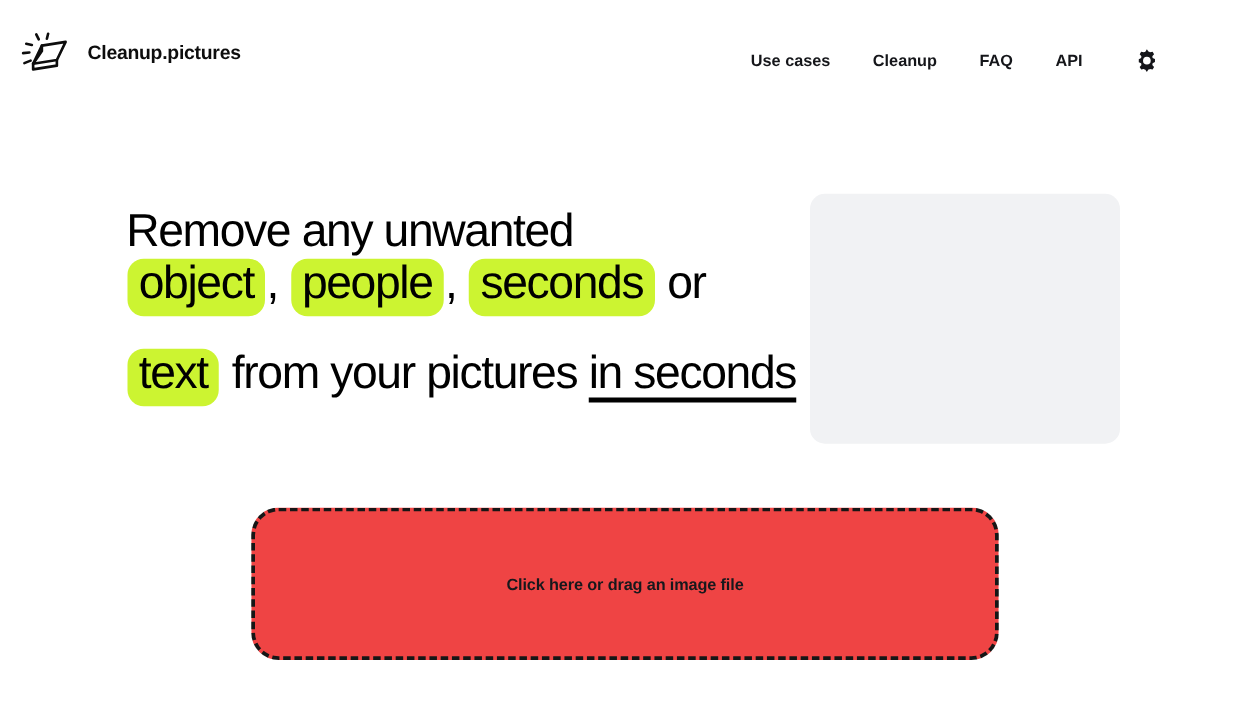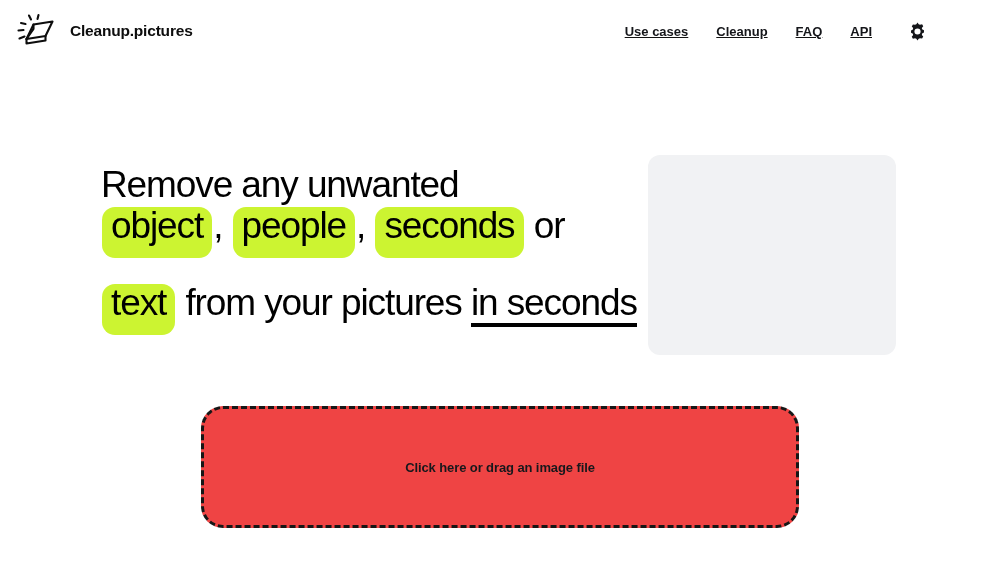--- a/index.html
+++ b/index.html
@@ -17,21 +17,21 @@
     position: relative;
   }
 
   
   .site-header {
     position: absolute;
     top: 0; left: 0;
     width: 952px;
     height: 62px;
     display: flex;
-    align-items: center;
+    align-items: flex-end;
     justify-content: space-between;
     padding: 0 22px 0 14px;
   }
 
   .brand {
     display: flex;
     align-items: center;
     gap: 10px;
     cursor: pointer;
   }
@@ -47,22 +47,21 @@
     font-size: 15.5px;
     font-weight: bold;
     letter-spacing: -0.2px;
     color: #0d0d0d;
     white-space: nowrap;
   }
 
   .nav {
     display: flex;
     align-items: center;
-    gap: 0px;
-    text-decoration: underline;
+    gap: 6px;
   }
 
   .nav-link {
     font-size: 13px;
     font-weight: bold;
     color: #15161a;
     text-decoration: none;
     white-space: nowrap;
     padding: 6px 14px;
     cursor: pointer;
@@ -95,21 +94,21 @@
     font-size: 37px;
     line-height: 41px;
     font-weight: normal;
     letter-spacing: -1.1px;
     color: #000000;
   }
 
   .hl {
     background: #ccf431;
     border-radius: 13px;
-    padding: 1px 9px 14px 9px;
+    padding: 1px 9px 9px 9px;
     margin: 0 1px;
     display: inline-block;
     line-height: 36px;
   }
 
   .uline {
     display: inline-block;
     border-bottom: 4px solid #000000;
     line-height: 38px;
     padding-bottom: 1px;

